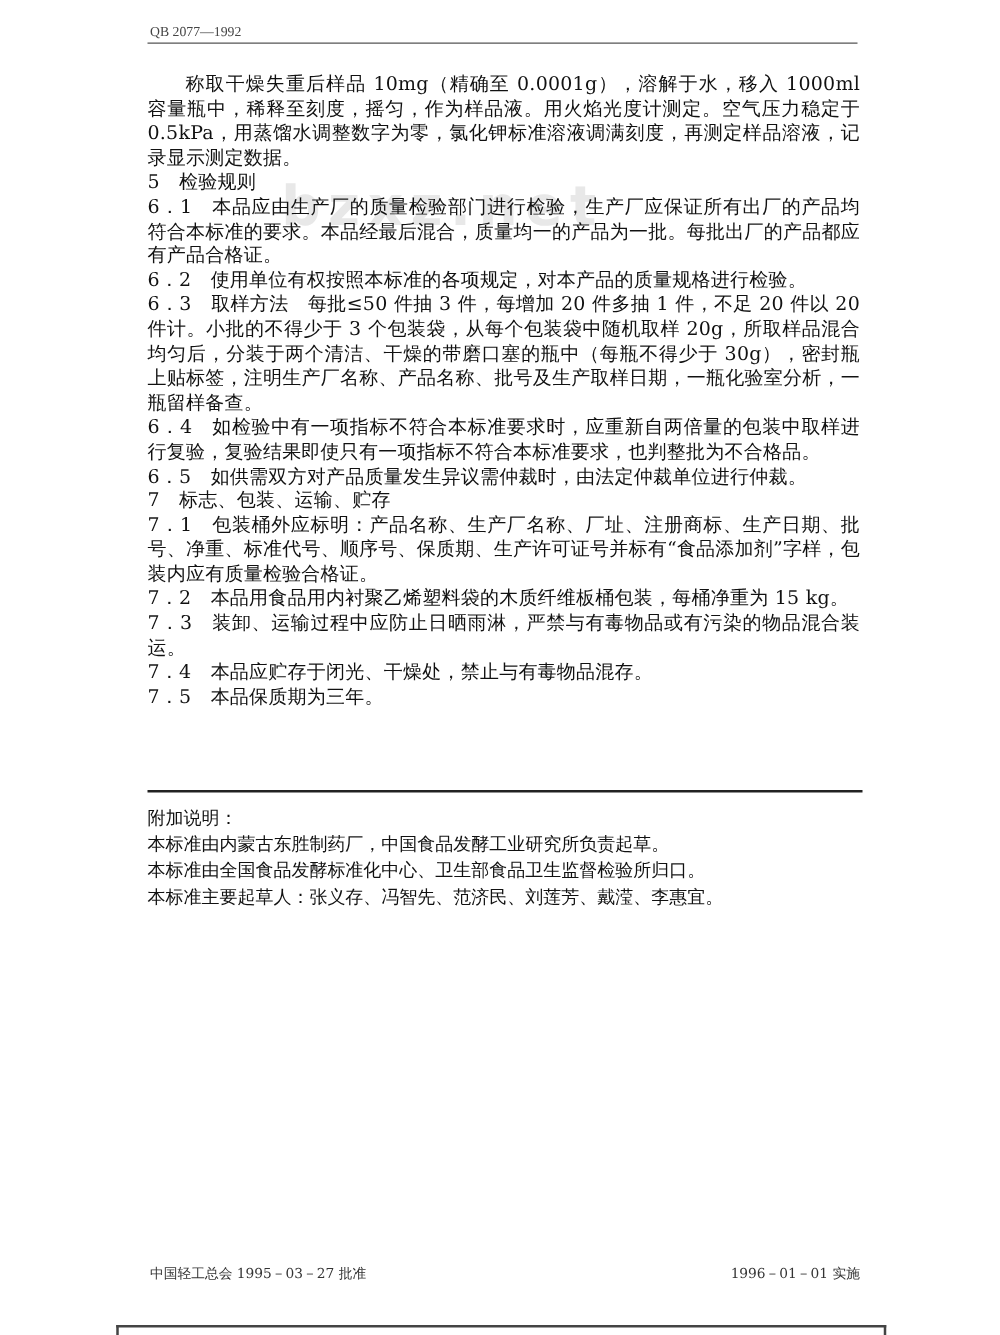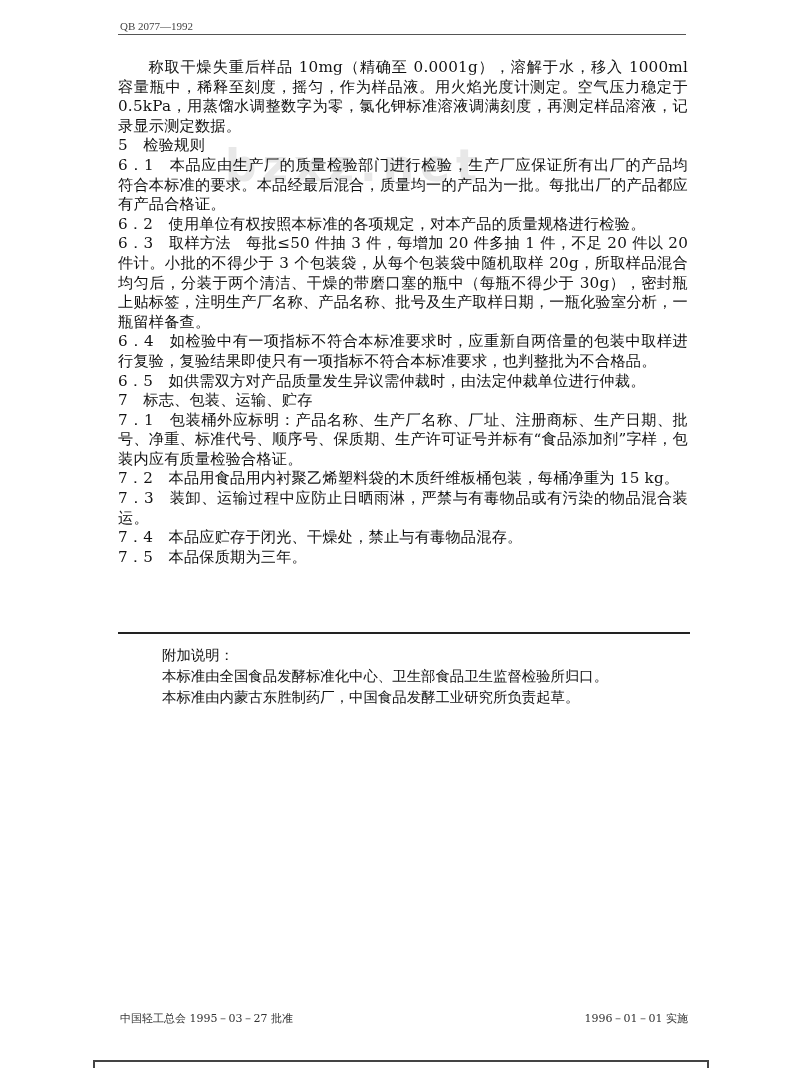--- a/index.html
+++ b/index.html
@@ -10,21 +10,21 @@
   .header-rule { position: absolute; left: 118px; top: 34px; width: 568px; height: 1px; background: #555; }
   .body-text { position: absolute; left: 118px; top: 58px; width: 570px; font-size: 15.2px; line-height: 19.6px;
                letter-spacing: 0.2px; }
   .body-text p { margin: 0; text-align: justify; }
   .indent { text-indent: 2em; }
   .watermark { position: absolute; left: 225px; top: 140px; font-size: 44px; font-weight: bold; color: #e8e8e8;
                font-family: "DejaVu Sans", sans-serif; letter-spacing: 6px; z-index: 0; }
   .body-text, .appendix { z-index: 1; }
   .appendix-rule { position: absolute; left: 118px; top: 632px; width: 572px; height: 2px; background: #222; }
   .appendix { position: absolute; left: 118px; top: 645px; width: 572px; font-size: 14.4px; line-height: 21px;
-              font-family: "DejaVu Sans", sans-serif; margin-left: 44px; }
+              font-family: "DejaVu Sans", sans-serif; }
   .appendix p { margin: 0; }
   .footer-left { position: absolute; left: 120px; top: 1011px; font-size: 11px; color: #333; }
   .footer-right { position: absolute; right: 112px; top: 1011px; font-size: 11px; color: #333; }
   .next-page-box { position: absolute; left: 93px; top: 1060px; width: 612px; height: 20px;
                    border: 2px solid #444; border-bottom: none; }
 </style>
 </head>
 <body>
 
 <div class="header-code">QB 2077—1992</div>
@@ -45,20 +45,21 @@
   <p>7．2　本品用食品用内衬聚乙烯塑料袋的木质纤维板桶包装，每桶净重为 15 kg。</p>
   <p>7．3　装卸、运输过程中应防止日晒雨淋，严禁与有毒物品或有污染的物品混合装运。</p>
   <p>7．4　本品应贮存于闭光、干燥处，禁止与有毒物品混存。</p>
   <p>7．5　本品保质期为三年。</p>
 </div>
 
 <div class="appendix-rule"></div>
 
 <div class="appendix">
   <p>附加说明：</p>
+  <p>本标准由内蒙古东胜制药厂，中国食品发酵工业研究所负责起草。</p>
   <p>本标准由全国食品发酵标准化中心、卫生部食品卫生监督检验所归口。</p>
-  <p>本标准由内蒙古东胜制药厂，中国食品发酵工业研究所负责起草。</p>
+  <p>本标准主要起草人：张义存、冯智先、范济民、刘莲芳、戴滢、李惠宜。</p>
 </div>
 
 <div class="footer-left">中国轻工总会 1995－03－27 批准</div>
 <div class="footer-right">1996－01－01 实施</div>
 
 <div class="next-page-box"></div>
 
 </body></html>

